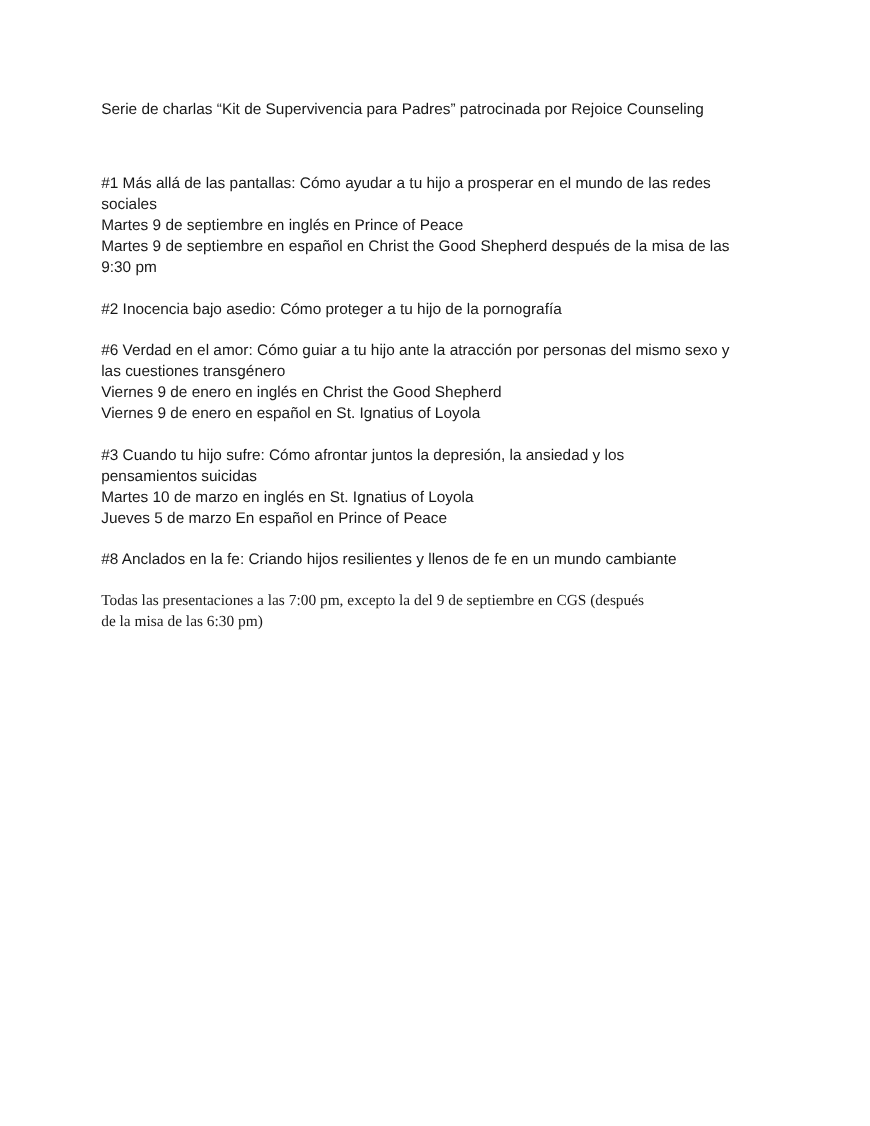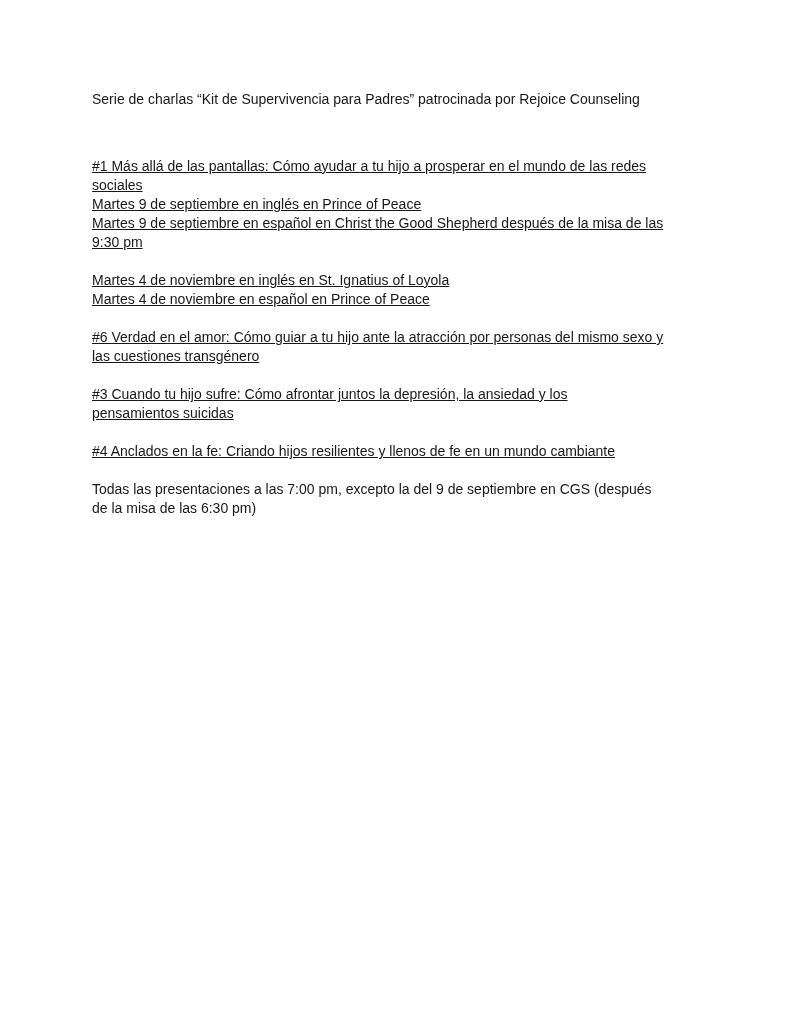--- a/index.html
+++ b/index.html
@@ -31,62 +31,65 @@
   }
   .doc-title {
     margin: 0 0 48px 0;
     font-size: 14px;
     font-weight: 400;
     line-height: 19px;
     white-space: pre;
   }
   .talk {
     margin: 16px 0 19px 0;
-    text-decoration: underline;
   }
   .lines {
     margin: 0;
     white-space: pre;
   }
   .note {
     margin: 0;
+    font-family: Liberation Serif, serif;
   }
 </style>
 </head>
 <body>
 
 <main class="page">
   <div class="content">
 
     <h1 class="doc-title">Serie de charlas “Kit de Supervivencia para Padres” patrocinada por Rejoice Counseling</h1>
 
     <section class="talk">
       <div class="lines">#1 Más allá de las pantallas: Cómo ayudar a tu hijo a prosperar en el mundo de las redes
 sociales</div>
       <div class="lines">Martes 9 de septiembre en inglés en Prince of Peace
 Martes 9 de septiembre en español en Christ the Good Shepherd después de la misa de las
 9:30 pm</div>
     </section>
 
     <section class="talk">
-      <div class="lines">Martes 4 de noviembre en inglés en St. Ignatius of Loyola
-Martes 4 de noviembre en español en Prince of Peace</div>
+      <div class="lines">#2 Inocencia bajo asedio: Cómo proteger a tu hijo de la pornografía</div>
     </section>
 
     <section class="talk">
       <div class="lines">#6 Verdad en el amor: Cómo guiar a tu hijo ante la atracción por personas del mismo sexo y
 las cuestiones transgénero</div>
+      <div class="lines">Viernes 9 de enero en inglés en Christ the Good Shepherd
+Viernes 9 de enero en español en St. Ignatius of Loyola</div>
     </section>
 
     <section class="talk">
       <div class="lines">#3 Cuando tu hijo sufre: Cómo afrontar juntos la depresión, la ansiedad y los
 pensamientos suicidas</div>
+      <div class="lines">Martes 10 de marzo en inglés en St. Ignatius of Loyola
+Jueves 5 de marzo En español en Prince of Peace</div>
     </section>
 
     <section class="talk">
-      <div class="lines">#4 Anclados en la fe: Criando hijos resilientes y llenos de fe en un mundo cambiante</div>
+      <div class="lines">#8 Anclados en la fe: Criando hijos resilientes y llenos de fe en un mundo cambiante</div>
     </section>
 
     <p class="lines note">Todas las presentaciones a las 7:00 pm, excepto la del 9 de septiembre en CGS (después
 de la misa de las 6:30 pm)</p>
 
   </div>
 </main>
 
 </body></html>

